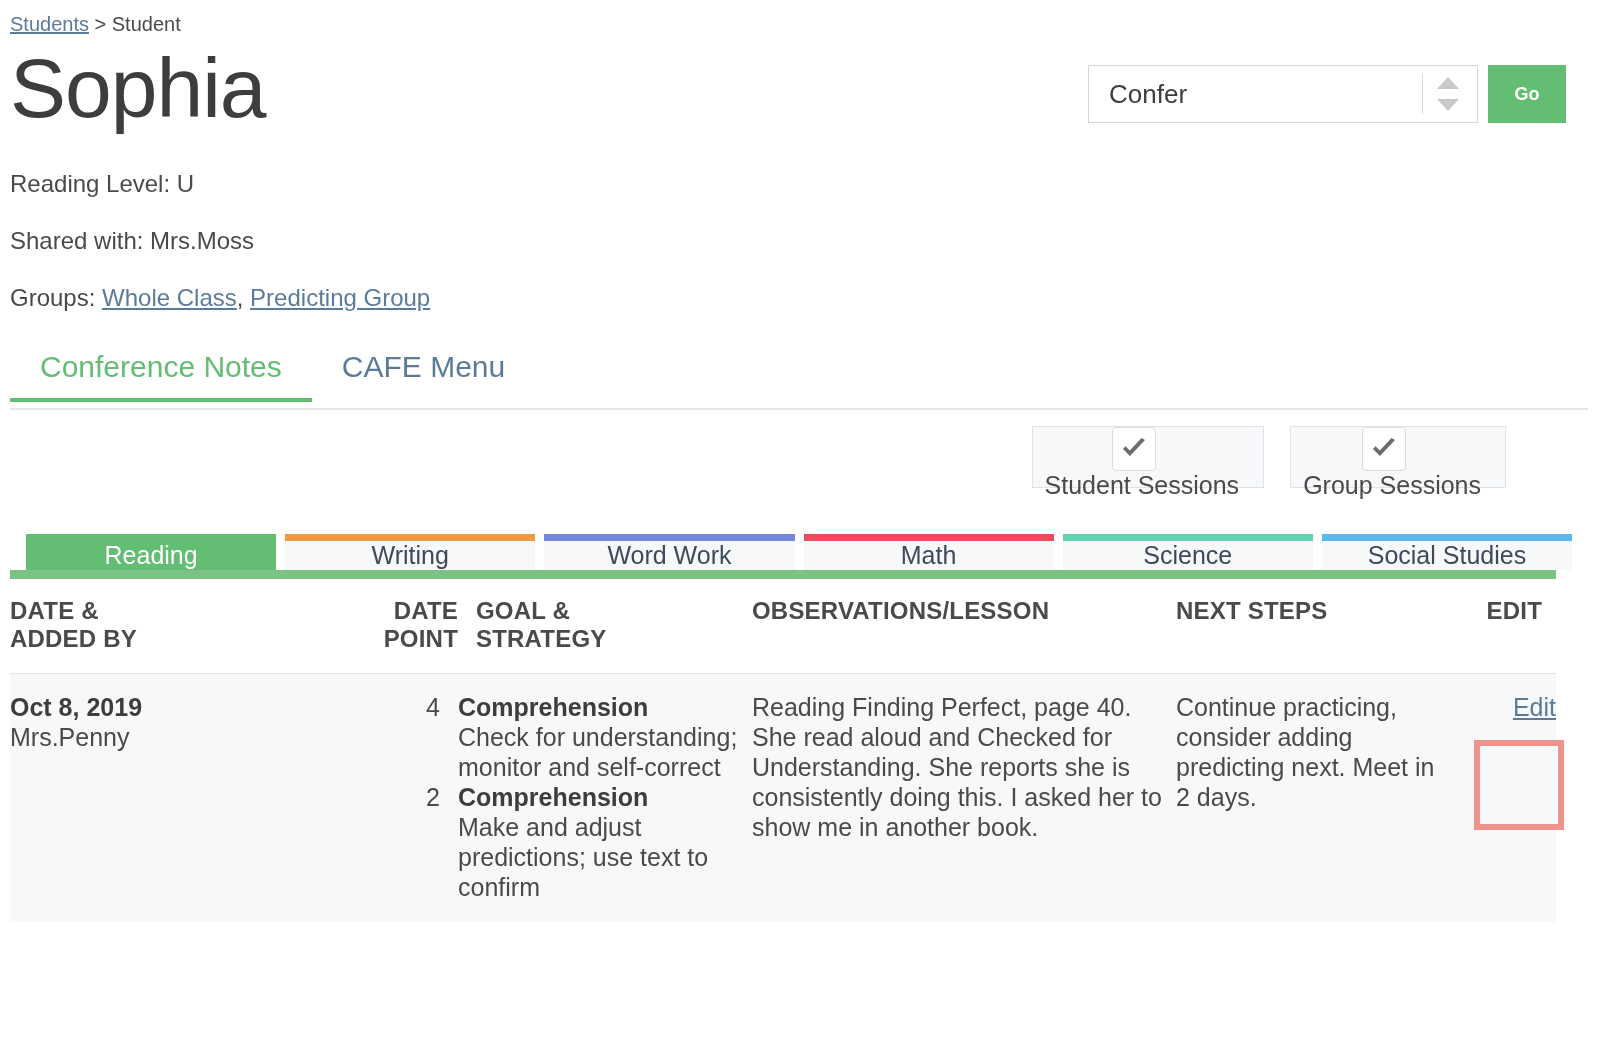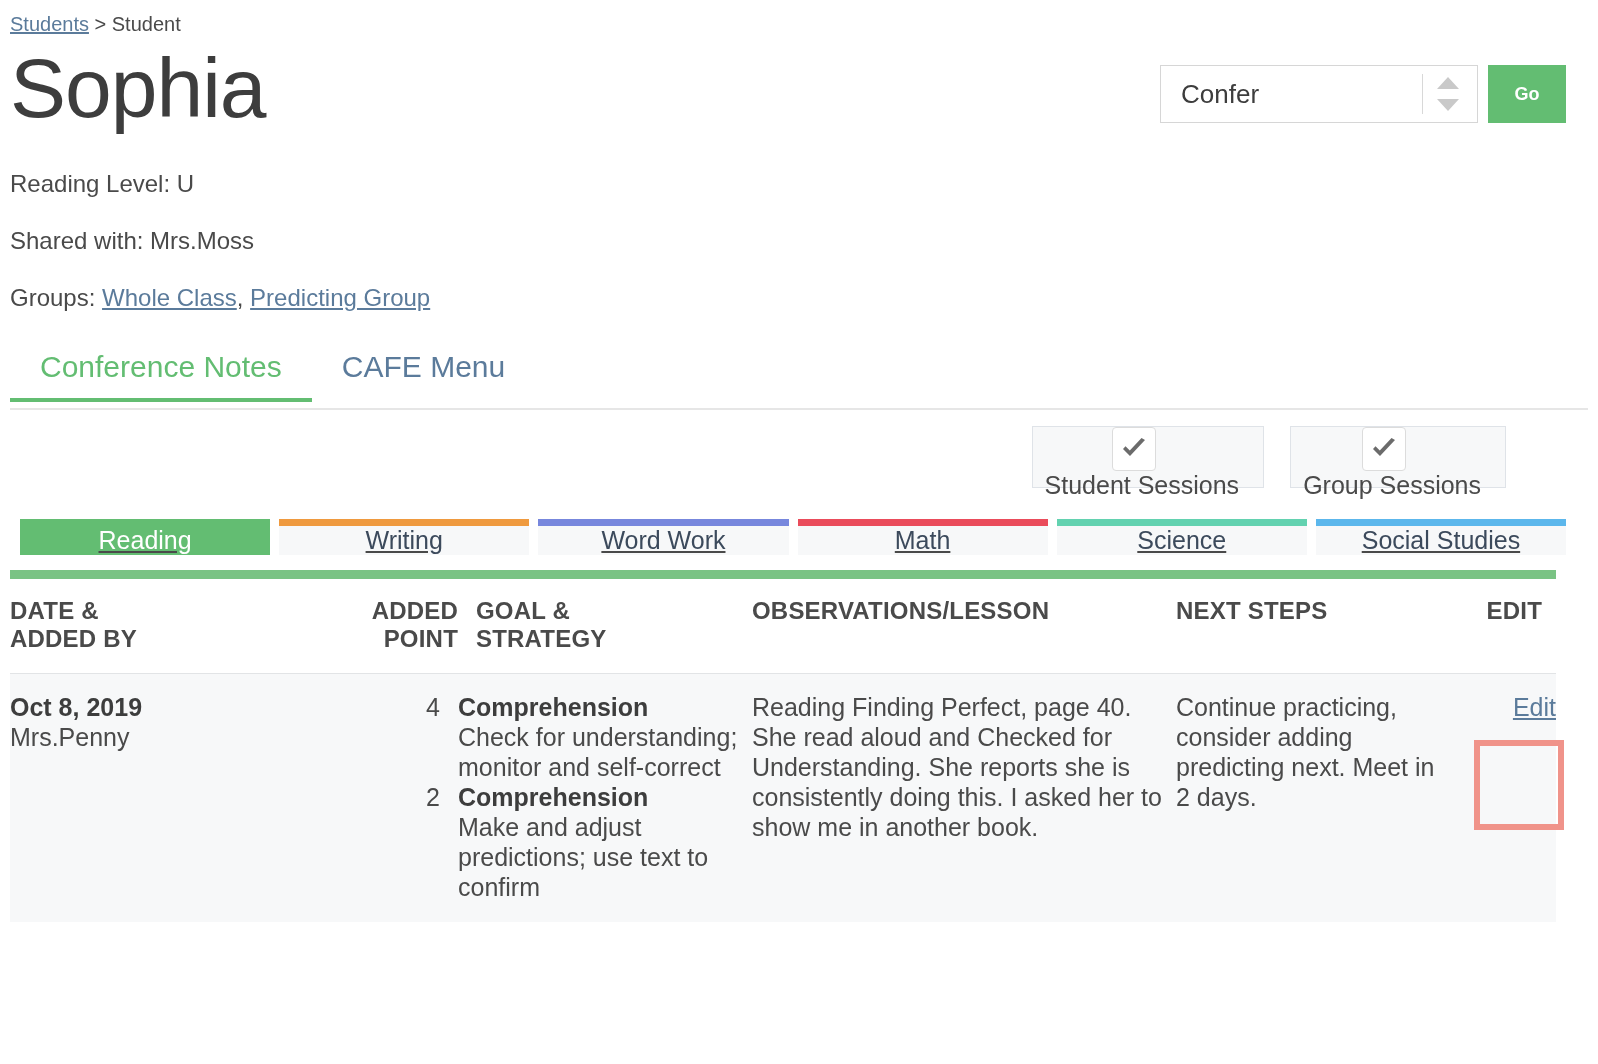--- a/index.html
+++ b/index.html
@@ -57,21 +57,21 @@
   
   .action-group {
     position: absolute;
     right: 22px;
     top: 30px;
     display: flex;
     align-items: stretch;
   }
   .select-box {
     position: relative;
-    width: 318px;
+    width: 390px;
     height: 58px;
     border: 1px solid #d6d6d6;
     background: #ffffff;
     box-sizing: border-box;
     display: flex;
     align-items: center;
     padding-left: 20px;
     font-size: 26px;
     color: #3d3d3d;
   }
@@ -198,25 +198,24 @@
   .filter-label {
     font-size: 25px;
     color: #4a4a4a;
     white-space: nowrap;
   }
 
   
   .subject-tabs {
     position: relative;
     display: flex;
-    align-items: center;
+    align-items: flex-end;
     width: 1546px;
-    margin-left: 10px;
+    margin-left: 16px;
     height: 66px;
-    text-decoration: underline;
   }
   .subject-tab {
     flex: 1 1 0;
     position: relative;
     background: #f7f8f9;
     display: flex;
     align-items: center;
     justify-content: center;
     font-size: 25px;
     color: #3c4a5c;
@@ -406,21 +405,21 @@
       <col style="width:270px">
       <col style="width:110px">
     </colgroup>
     <thead>
       <tr>
         <th class="cell-date">
           <div>DATE &amp;</div>
           <div>ADDED BY</div>
         </th>
         <th class="num">
-          <div>ADDED</div>
+          <div>DATE</div>
           <div>POINT</div>
         </th>
         <th>
           <div>GOAL &amp;</div>
           <div>STRATEGY</div>
         </th>
         <th>OBSERVATIONS/LESSON</th>
         <th>NEXT STEPS</th>
         <th class="edit-col">EDIT</th>
       </tr>

